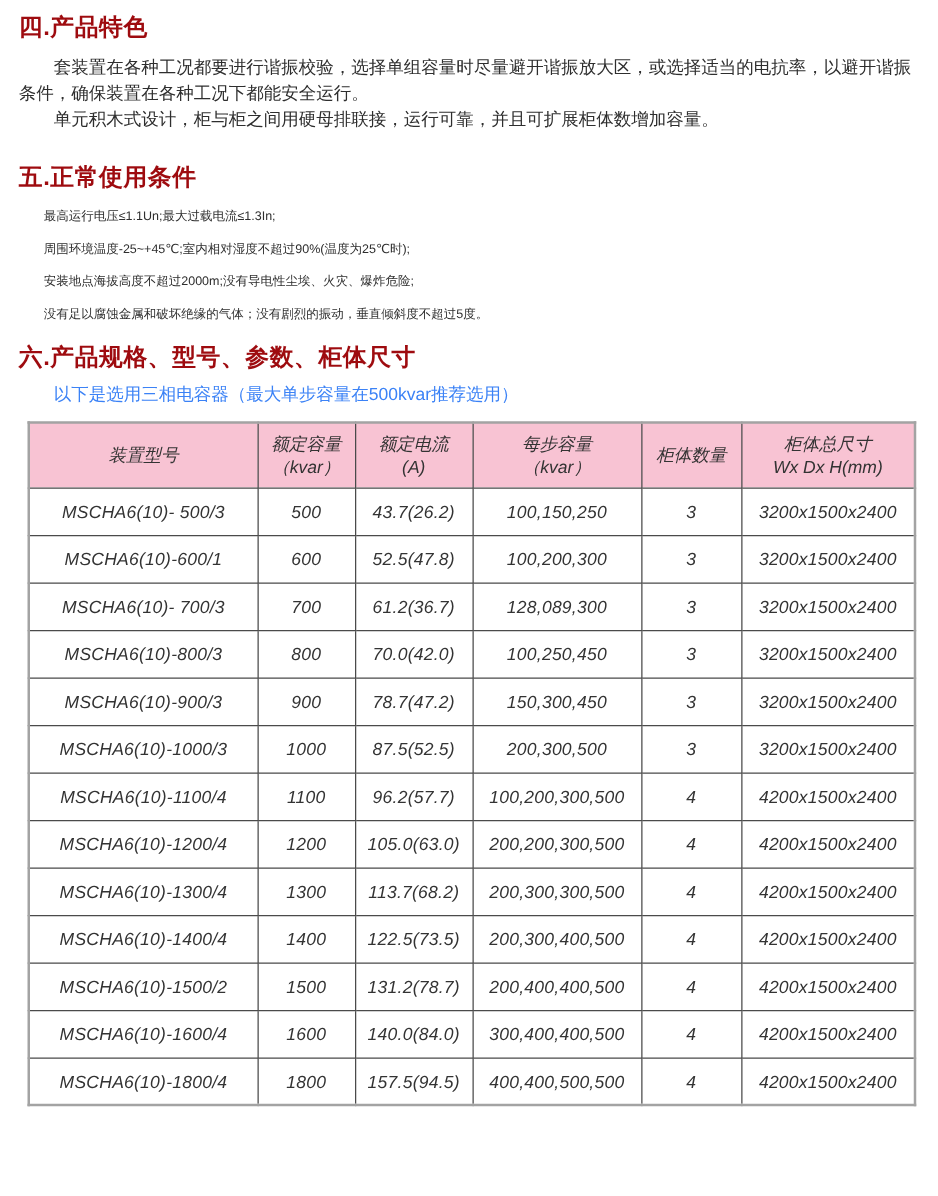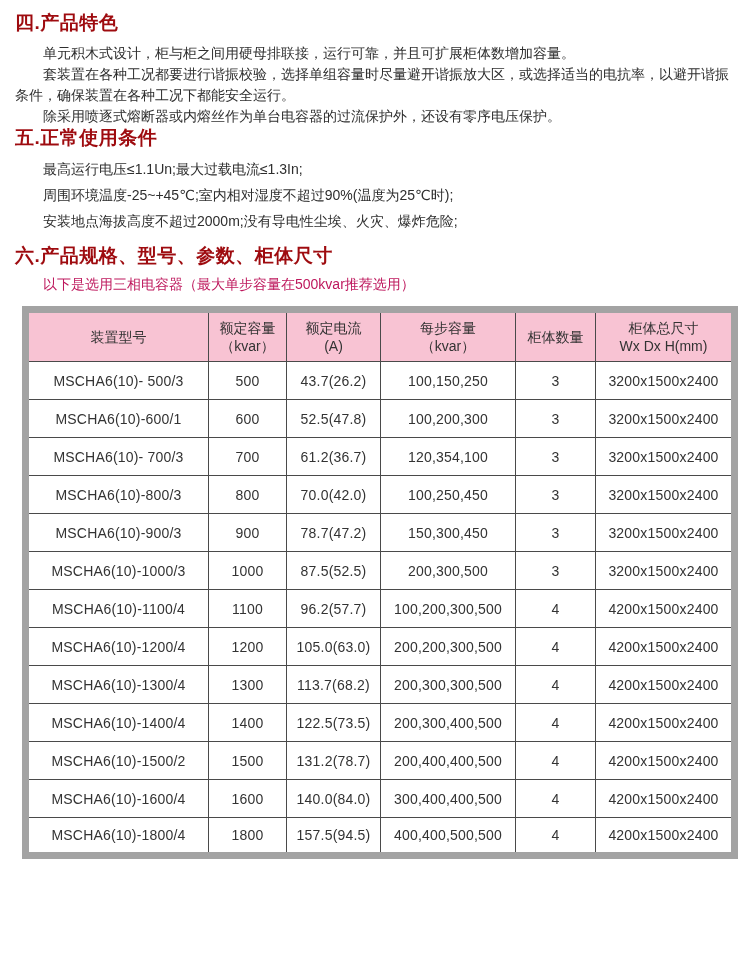--- a/index.html
+++ b/index.html
@@ -23,42 +23,43 @@
     font-weight: bold;
     letter-spacing: 0.5px;
   }
   .features-body { margin-top: 9px; }
   .features-body p {
     font-size: 14px;
     line-height: 21px;
     text-indent: 2em;
     color: #2e2e2e;
   }
-  .sec-conditions { }
+  .sec-conditions { margin-top: 26px; }
   .conditions-body { margin-top: 7px; }
   .conditions-body p {
-    font-size: 14px;
+    font-size: 10px;
     line-height: 26px;
     text-indent: 2em;
     color: #2e2e2e;
   }
   .sec-specs { margin-top: 11px; }
   .specs-intro {
     margin-top: 7px;
     font-size: 14px;
     line-height: 21px;
     text-indent: 2em;
-    color: #be185d;
+    color: #3b82f6;
   }
   table.spec-table {
     margin: 11px 0 0 7px;
     width: 709px;
     border-collapse: collapse;
     table-layout: fixed;
-    border: 7px solid #a3a3a3;
+    border: 2px solid #a3a3a3;
+    font-style: italic;
   }
   table.spec-table th,
   table.spec-table td {
     border: 1px solid #4a4a4a;
     text-align: center;
     vertical-align: middle;
     font-size: 14px;
     color: #333333;
     padding: 0 2px;
   }
@@ -76,32 +77,32 @@
   }
 </style>
 </head>
 <body>
 
 <div class="page">
 
   <section class="sec-features">
     <h2 class="sec-title">四.产品特色</h2>
     <div class="features-body">
+      <p>套装置在各种工况都要进行谐振校验，选择单组容量时尽量避开谐振放大区，或选择适当的电抗率，以避开谐振条件，确保装置在各种工况下都能安全运行。</p>
       <p>单元积木式设计，柜与柜之间用硬母排联接，运行可靠，并且可扩展柜体数增加容量。</p>
-      <p>套装置在各种工况都要进行谐振校验，选择单组容量时尽量避开谐振放大区，或选择适当的电抗率，以避开谐振条件，确保装置在各种工况下都能安全运行。</p>
-      <p>除采用喷逐式熔断器或内熔丝作为单台电容器的过流保护外，还设有零序电压保护。</p>
     </div>
   </section>
 
   <section class="sec-conditions">
     <h2 class="sec-title">五.正常使用条件</h2>
     <div class="conditions-body">
       <p>最高运行电压≤1.1Un;最大过载电流≤1.3In;</p>
       <p>周围环境温度-25~+45℃;室内相对湿度不超过90%(温度为25℃时);</p>
       <p>安装地点海拔高度不超过2000m;没有导电性尘埃、火灾、爆炸危险;</p>
+      <p>没有足以腐蚀金属和破坏绝缘的气体；没有剧烈的振动，垂直倾斜度不超过5度。</p>
     </div>
   </section>
 
   <section class="sec-specs">
     <h2 class="sec-title">六.产品规格、型号、参数、柜体尺寸</h2>
     <p class="specs-intro">以下是选用三相电容器（最大单步容量在500kvar推荐选用）</p>
 
     <table class="spec-table">
       <colgroup>
         <col style="width:183px">
@@ -139,21 +140,21 @@
             <td>600</td>
             <td>52.5(47.8)</td>
             <td>100,200,300</td>
             <td>3</td>
             <td>3200x1500x2400</td>
           </tr>
           <tr>
             <td>MSCHA6(10)- 700/3</td>
             <td>700</td>
             <td>61.2(36.7)</td>
-            <td>120,354,100</td>
+            <td>128,089,300</td>
             <td>3</td>
             <td>3200x1500x2400</td>
           </tr>
           <tr>
             <td>MSCHA6(10)-800/3</td>
             <td>800</td>
             <td>70.0(42.0)</td>
             <td>100,250,450</td>
             <td>3</td>
             <td>3200x1500x2400</td>

